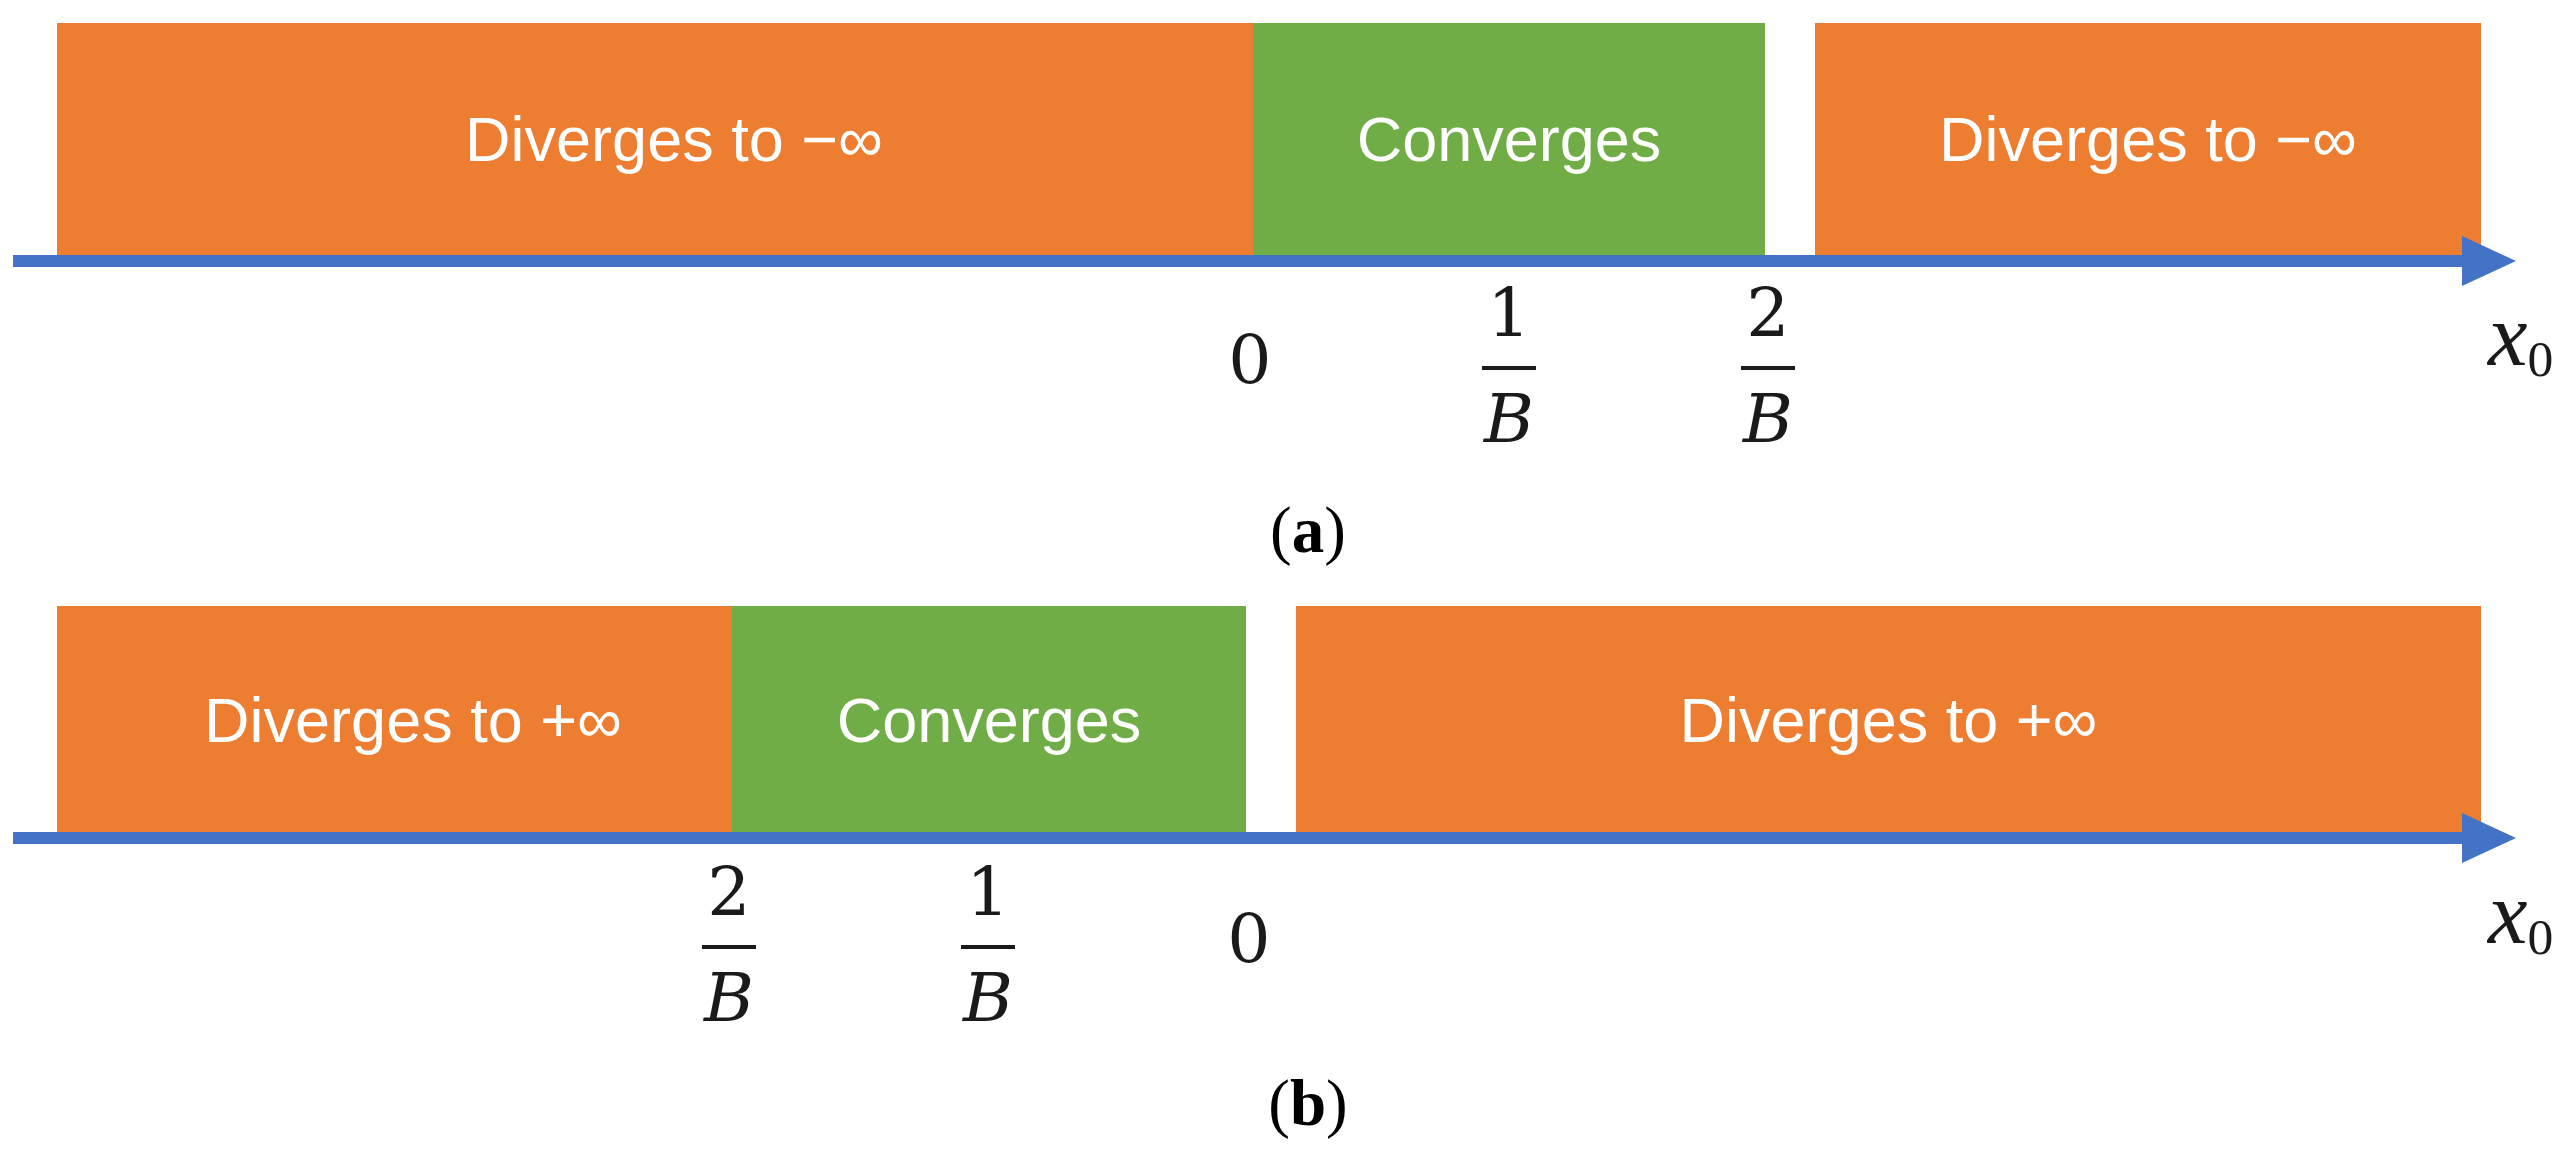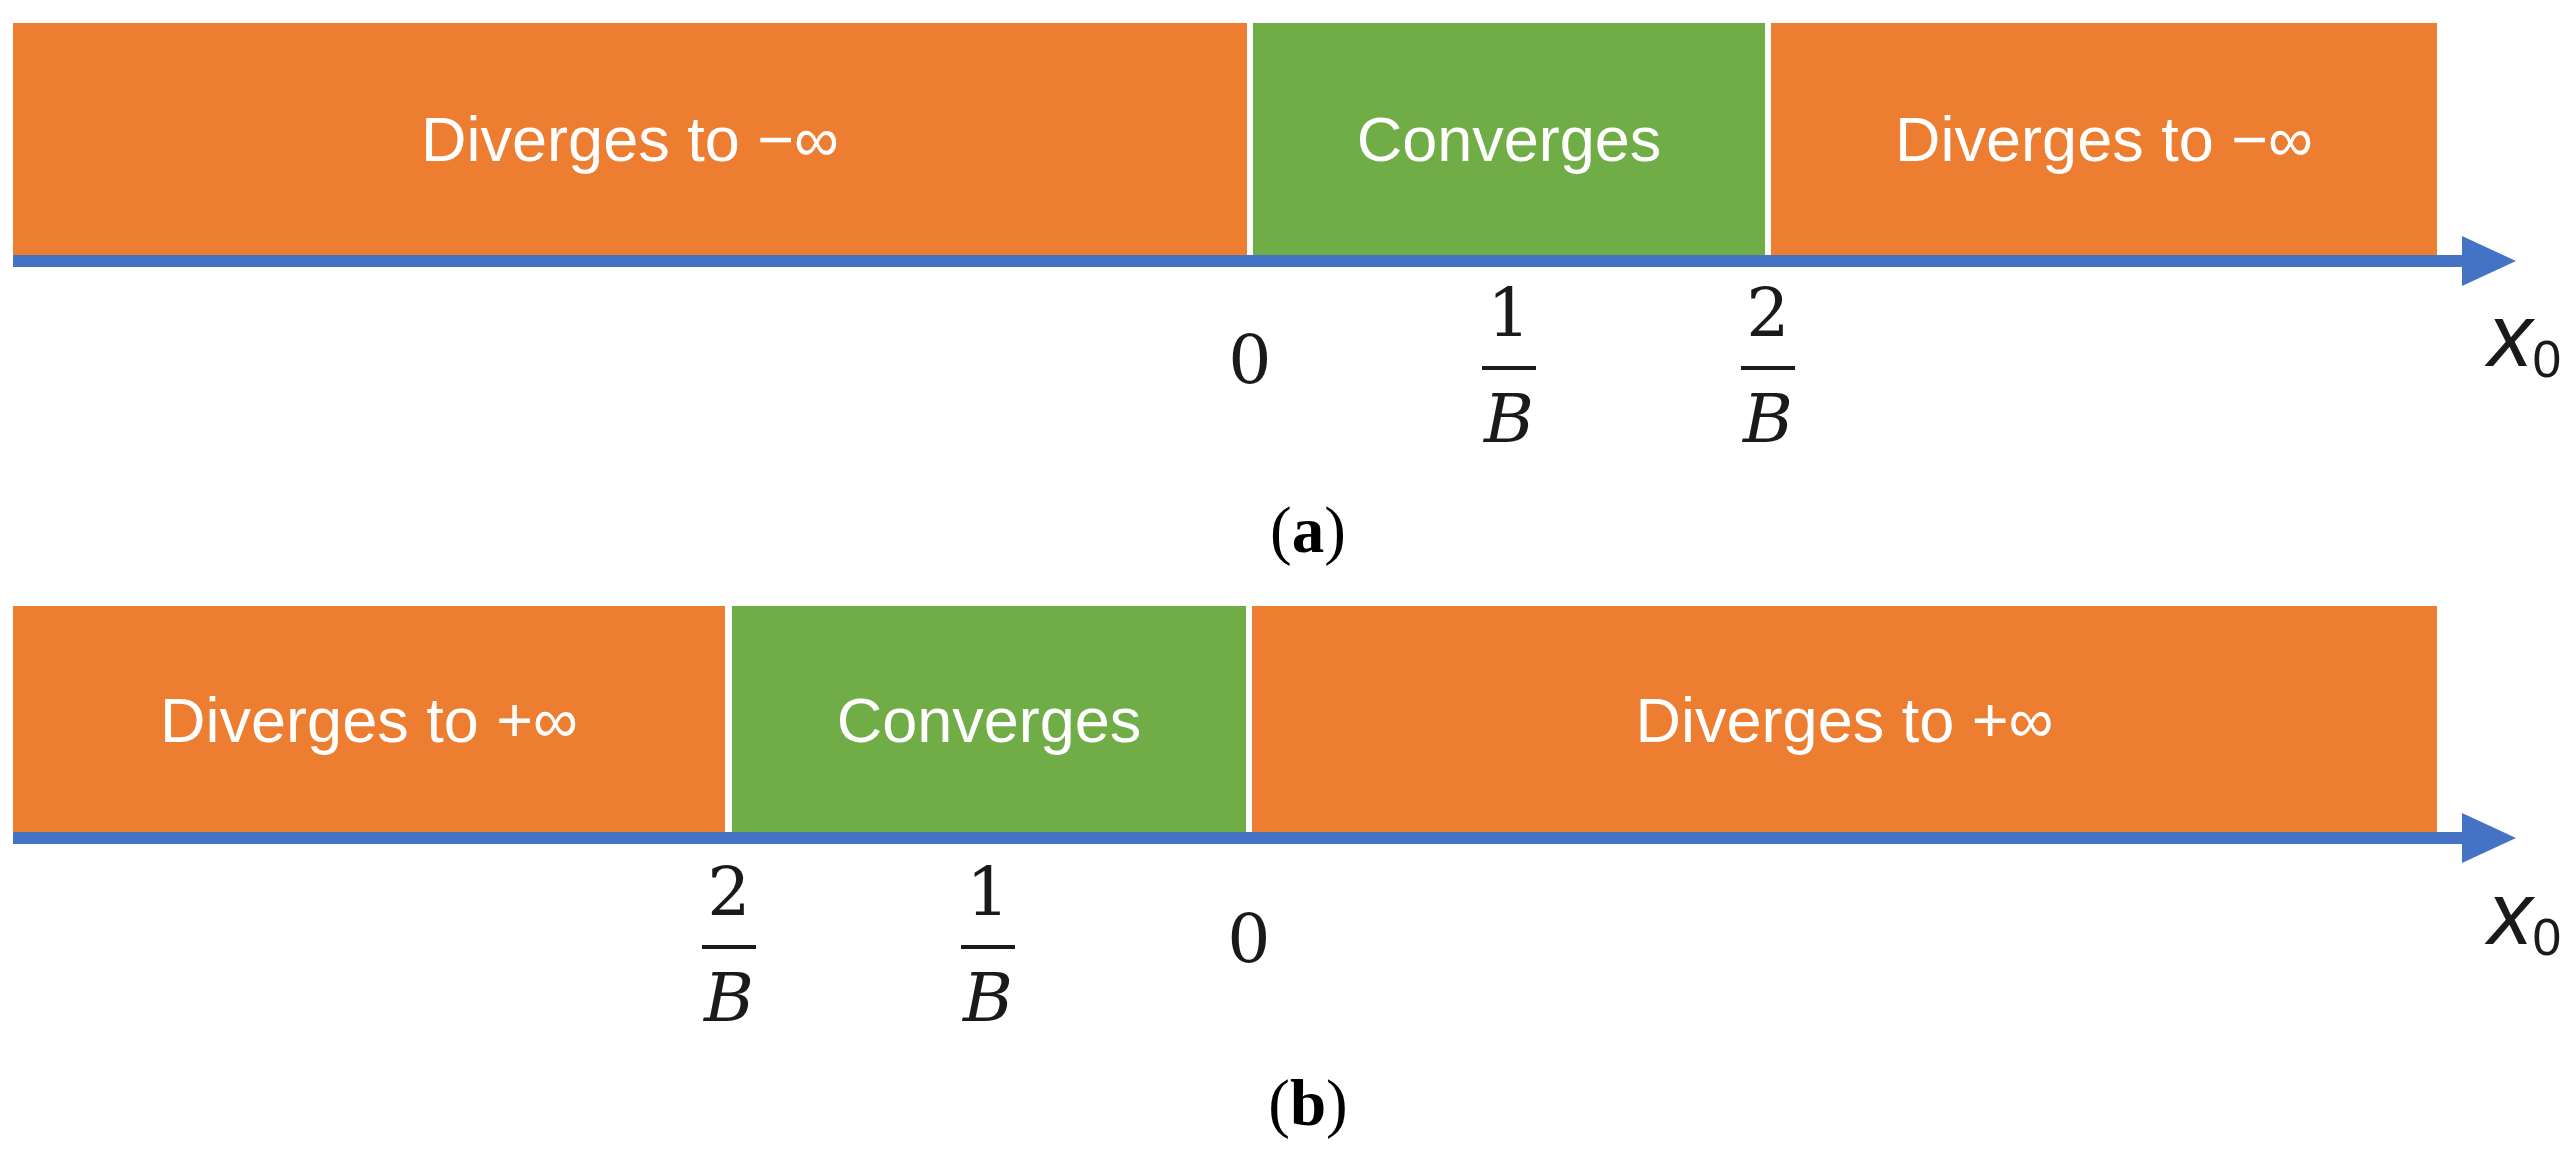--- a/index.html
+++ b/index.html
@@ -12,21 +12,21 @@
   }
   
   .bar{
     position:absolute;
     display:flex;align-items:center;justify-content:center;
     color:#ffffff;
     font-size:63px;
     line-height:1;
     white-space:nowrap;
   }
-  .bar.orange{background:var(--orange,#ED7D31);}
+  .bar.orange{background:var(--orange,#ED7D31);margin-left:44px;}
   .bar.green{background:var(--green,#70AD47);align-items:center;}
   
   .axis-line{
     position:absolute;
     height:12px;
     background:var(--blue,#4472C4);
   }
   .arrow-head{
     position:absolute;
     width:0;height:0;
@@ -53,21 +53,21 @@
   .frac .rule{
     width:54px;height:0;
     border-top:4.6px solid #1a1a1a;
     margin:18.5px auto 15px auto;
   }
   .frac .den{line-height:1;font-style:italic;}
   
   .axis-var{
     position:absolute;
     color:#1a1a1a;
-    font-family:Liberation Sans, sans-serif;
+    font-family:Liberation Serif, serif;
     font-style:italic;
     font-size:89px;
     line-height:1;
     white-space:nowrap;
   }
   .axis-var sub{
     font-style:normal;
     font-size:0.58em;
     vertical-align:-0.22em;
     line-height:1;

